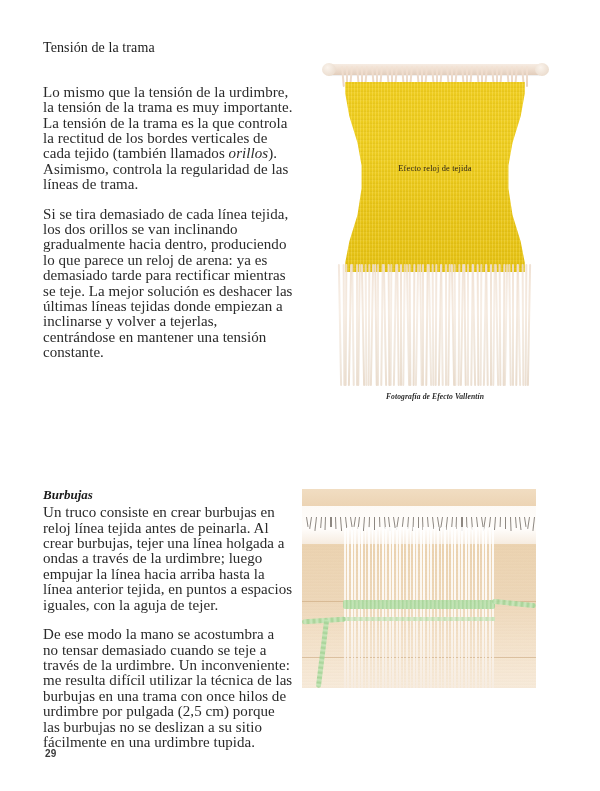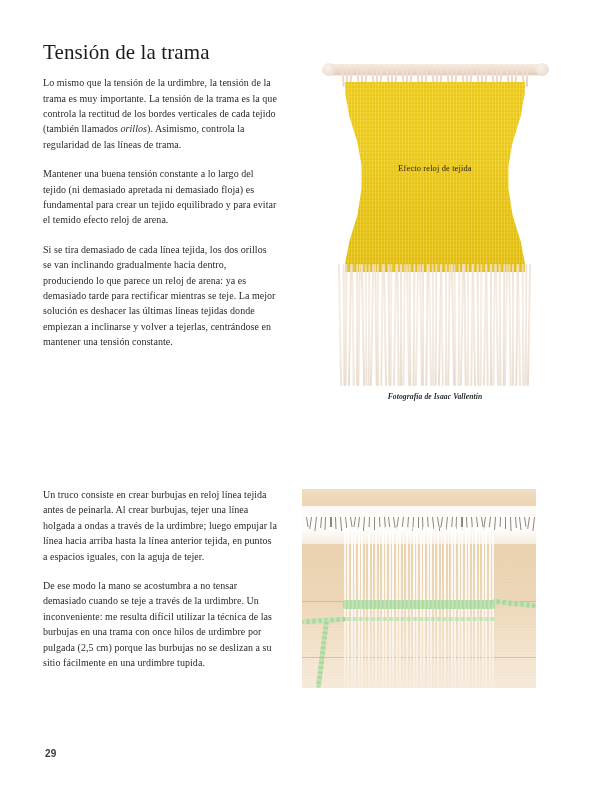--- a/index.html
+++ b/index.html
@@ -19,33 +19,33 @@
 
   
   .text-col {
     position: absolute;
     left: 43px;
     top: 40px;
     width: 250px;
   }
   .chapter-title {
     font-family: "Liberation Serif", serif;
-    font-size: 21px;
+    font-size: 14px;
     font-weight: 400;
     color: #1b1b1b;
     letter-spacing: 0.1px;
-    margin: 0 0 10px 0;
+    margin: 0 0 28px 0;
     line-height: 1.2;
   }
   .body-p {
     font-family: "Liberation Serif", serif;
-    font-size: 10px;
+    font-size: 15px;
     line-height: 15.4px;
     color: #2a2a2a;
-    margin: 0 16px 14px 0;
+    margin: 0 0 14px 0;
     text-align: left;
     letter-spacing: 0.05px;
   }
   .body-p:last-child { margin-bottom: 0; }
   .body-p em { font-style: italic; }
 
   
   .section-head {
     position: absolute;
     left: 43px;
@@ -326,21 +326,20 @@
 
 <div class="page">
 
   <div class="text-col">
     <h1 class="chapter-title">Tensión de la trama</h1>
 
     <p class="body-p">
       <span>Lo mismo que la tensión de la urdimbre, la tensión de la trama es muy importante. La tensión de la trama es la que controla la rectitud de los bordes verticales de cada tejido (también llamados </span><em>orillos</em><span>). Asimismo, controla la regularidad de las líneas de trama.</span>
     </p>
 
-    <p class="body-p">Mantener una buena tensión constante a lo largo del tejido (ni demasiado apretada ni demasiado floja) es fundamental para crear un tejido equilibrado y para evitar el temido efecto reloj de arena.</p>
 
     <p class="body-p">Si se tira demasiado de cada línea tejida, los dos orillos se van inclinando gradualmente hacia dentro, produciendo lo que parece un reloj de arena: ya es demasiado tarde para rectificar mientras se teje. La mejor solución es deshacer las últimas líneas tejidas donde empiezan a inclinarse y volver a tejerlas, centrándose en mantener una tensión constante.</p>
   </div>
 
   <div class="fig1">
     <div class="fig1-stage">
 
       <div class="dowel"></div>
       <div class="dowel-cap-l"></div>
       <div class="dowel-cap-r"></div>
@@ -449,24 +448,25 @@
           <div class="strand" style="left: 172.8px; opacity: 0.86; transform: rotate(0deg);"></div>
           <div class="strand" style="left: 176.6px; opacity: 0.93; transform: rotate(0.7deg);"></div>
           <div class="strand" style="left: 179.2px; opacity: 0.72; transform: rotate(-1.05deg);"></div>
           <div class="strand" style="left: 183px; opacity: 0.79; transform: rotate(-0.35deg);"></div>
           <div class="strand" style="left: 185.6px; opacity: 0.86; transform: rotate(0.35deg);"></div>
           <div class="strand" style="left: 189.4px; opacity: 0.93; transform: rotate(1.05deg);"></div>
         </div>
     </div>
   </div>
 
-  <div class="fig1-caption">Fotografía de Isaac Vallentín</div>
+  <div class="fig1-caption">Fotografía de Efecto Vallentín</div>
 
 
   <div class="sub-col">
+    <h2 class="sub-head">Burbujas</h2>
     <p class="body-p">Un truco consiste en crear burbujas en reloj línea tejida antes de peinarla. Al crear burbujas, tejer una línea holgada a ondas a través de la urdimbre; luego empujar la línea hacia arriba hasta la línea anterior tejida, en puntos a espacios iguales, con la aguja de tejer.</p>
     <p class="body-p">De ese modo la mano se acostumbra a no tensar demasiado cuando se teje a través de la urdimbre. Un inconveniente: me resulta difícil utilizar la técnica de las burbujas en una trama con once hilos de urdimbre por pulgada (2,5 cm) porque las burbujas no se deslizan a su sitio fácilmente en una urdimbre tupida.</p>
   </div>
 
   <div class="fig2">
     <div class="plank-top"></div>
     <div class="beam"></div>
     <div class="plank-mid"></div>
     <div class="plank-seam" style="top:112px"></div>
     <div class="plank-seam" style="top:168px"></div>

